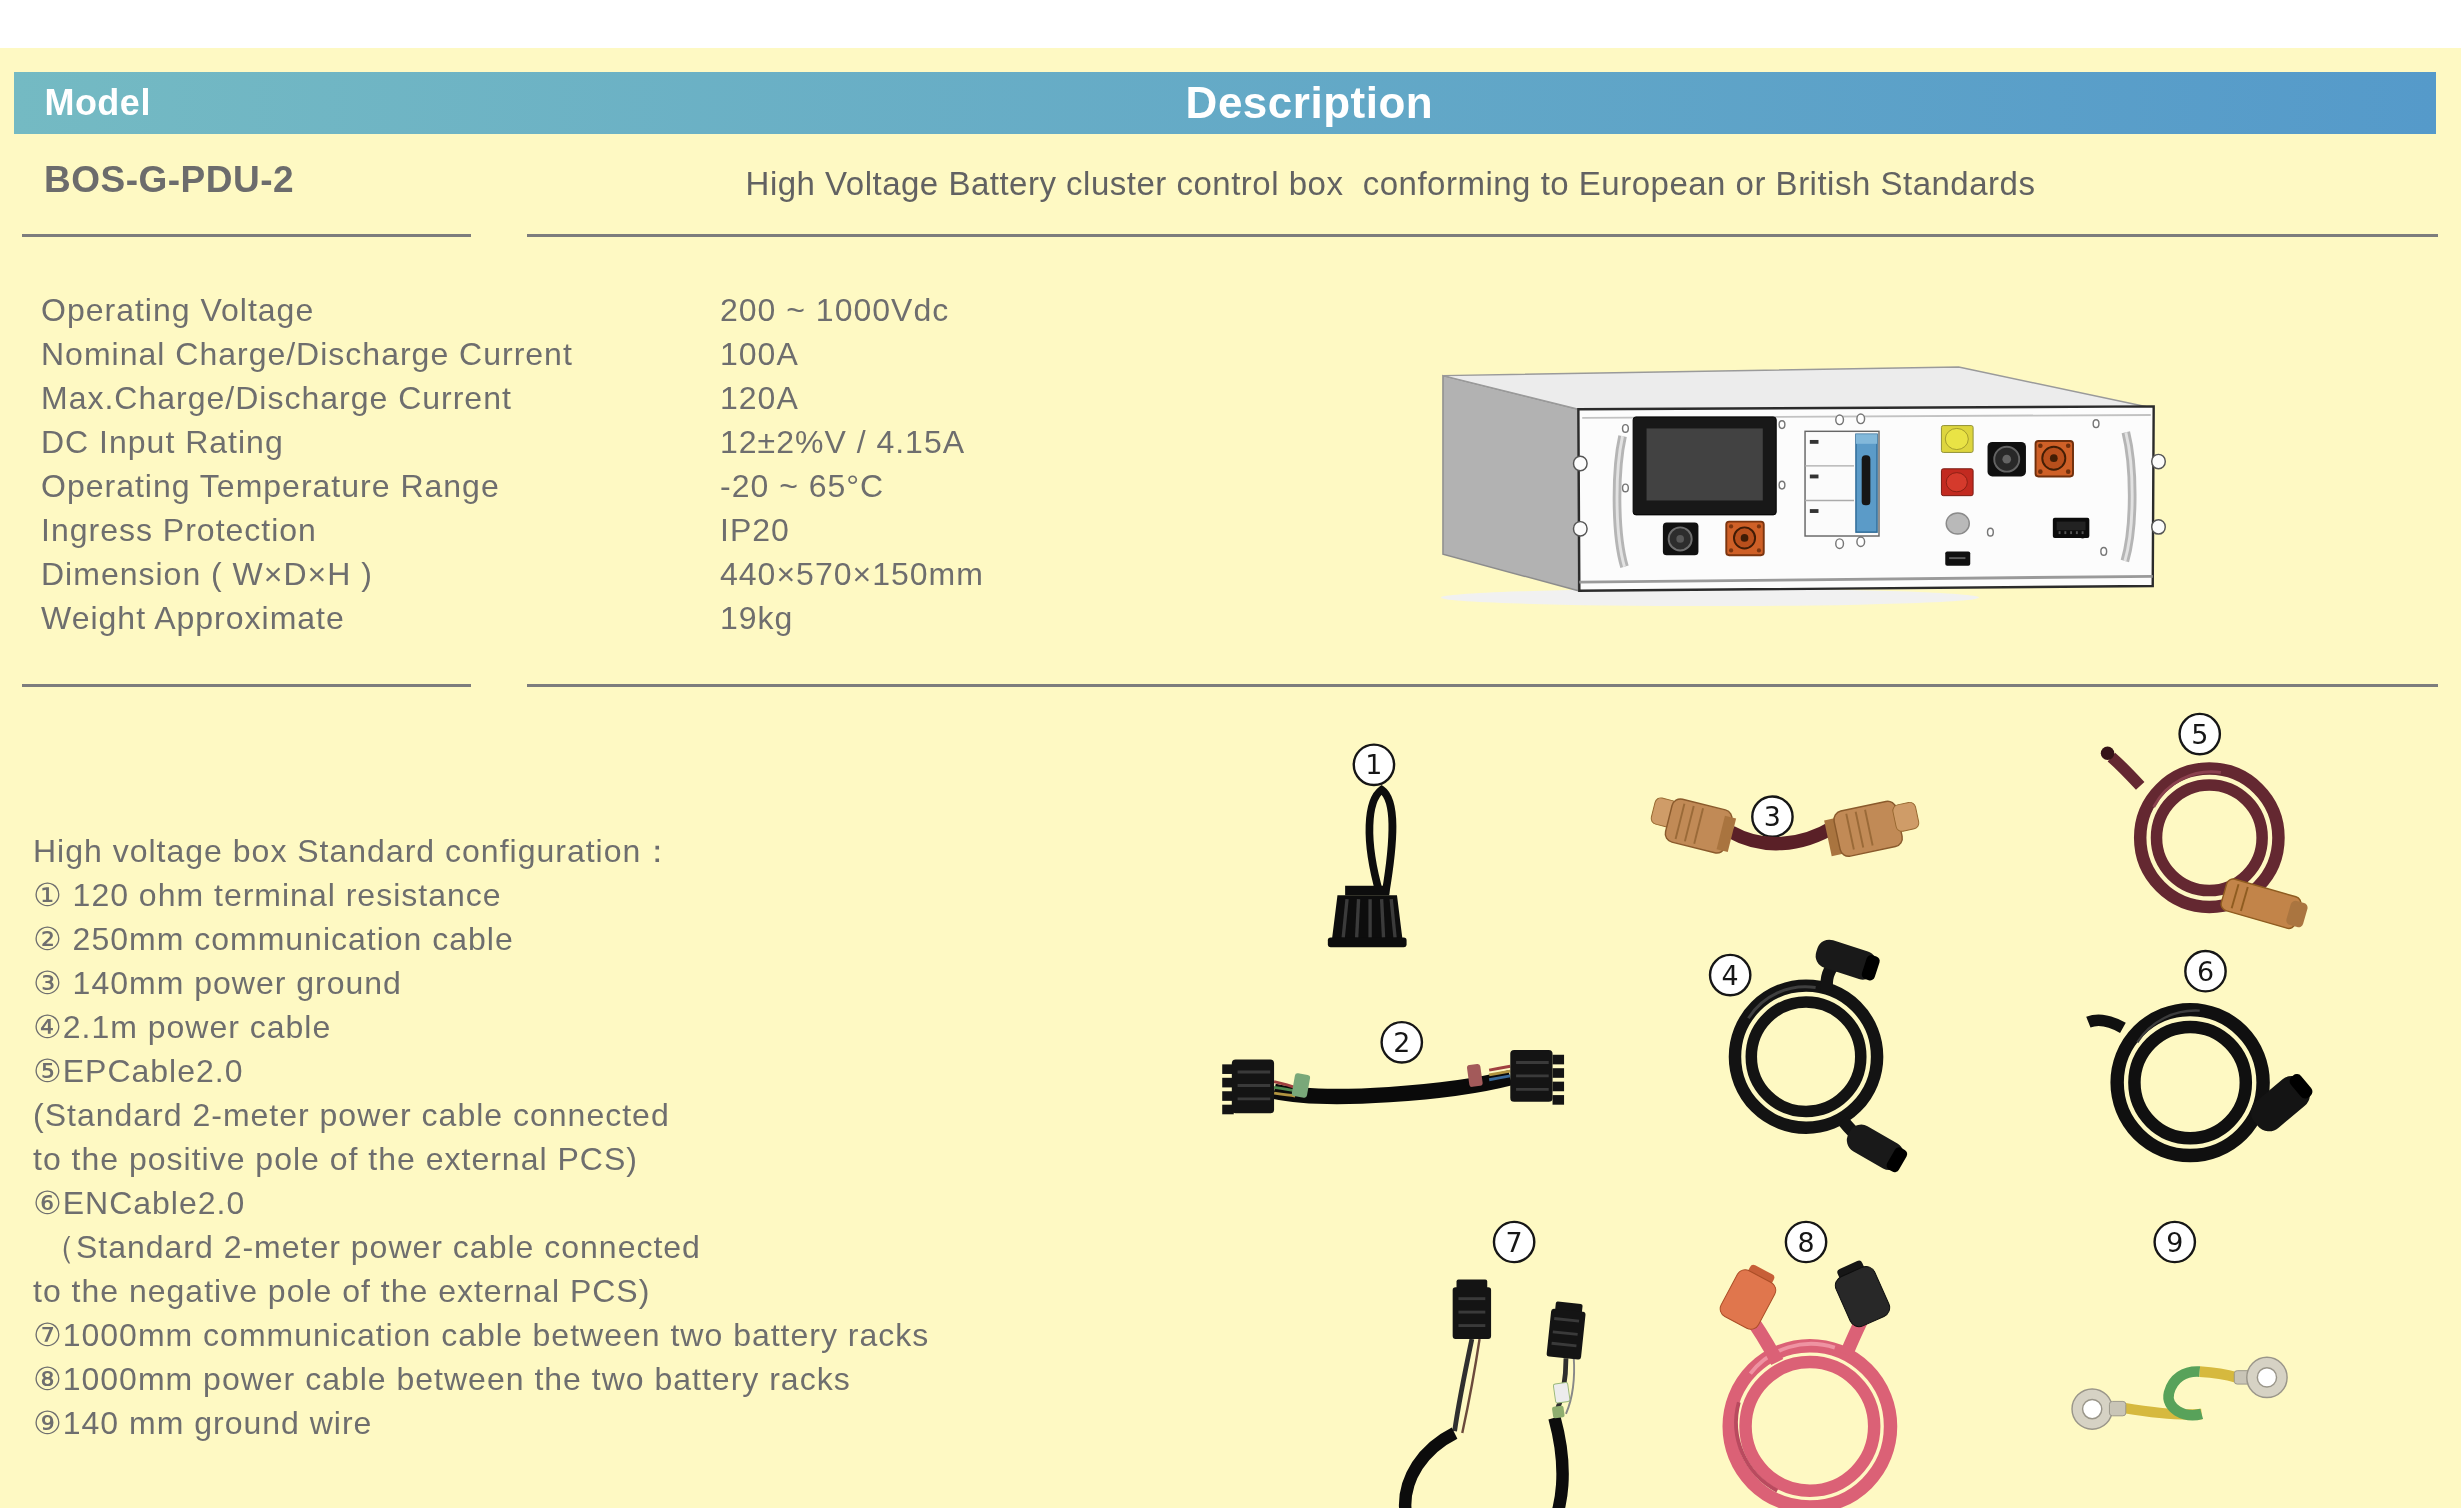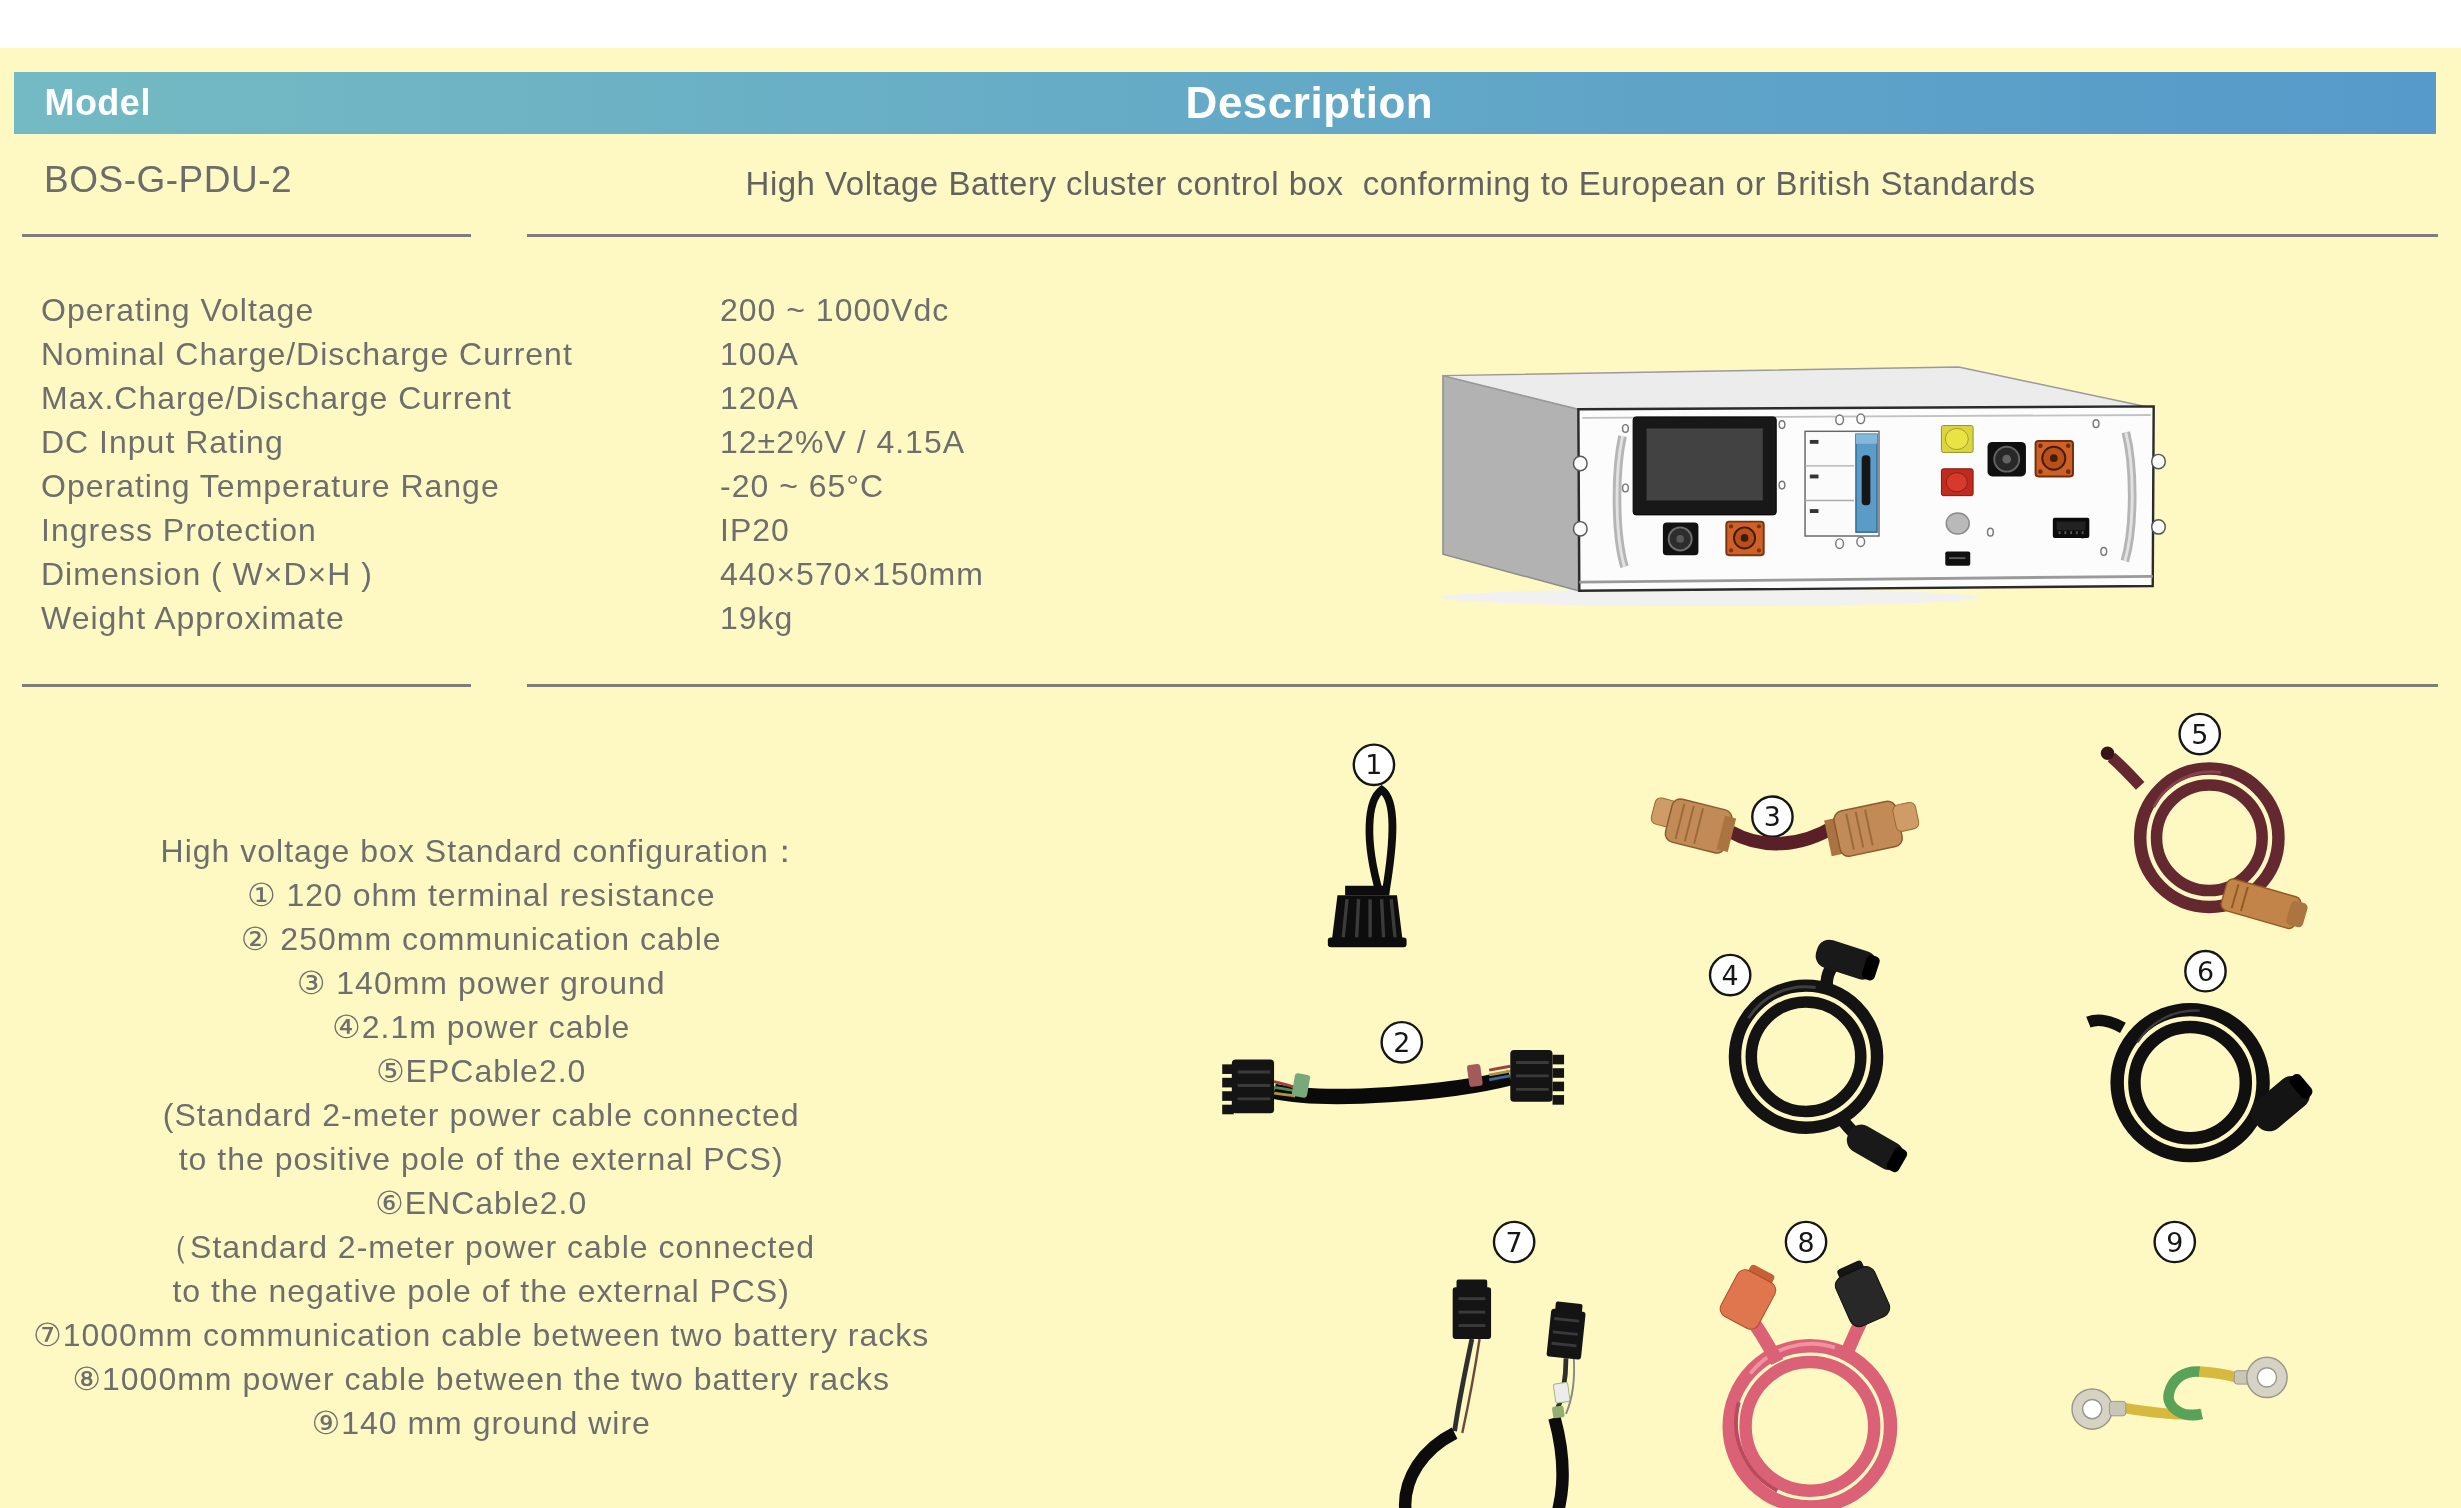--- a/index.html
+++ b/index.html
@@ -4,32 +4,32 @@
 <style>
   html,body{margin:0;padding:0;background:#fff;}
   .page{position:relative;width:2461px;height:1508px;background:#fef9c3;overflow:hidden;
         font-family:"Liberation Sans","DejaVu Sans",sans-serif;color:#6e6e6e;margin-top:48px;}
   .header-bar{position:absolute;left:14.4px;top:24px;width:2422px;height:62px;
         background:linear-gradient(90deg,#74bac3 0%,#559aca 100%);}
   .header-model{position:absolute;left:30px;top:0;line-height:62px;font-size:36px;
         font-weight:bold;color:#ffffff;letter-spacing:0.5px;}
   .header-desc{position:absolute;left:1295px;top:0;line-height:62px;font-size:44px;
         font-weight:bold;color:#ffffff;transform:translateX(-50%);letter-spacing:0.5px;}
-  .model-name{position:absolute;left:44px;top:111px;font-size:37px;font-weight:normal;
+  .model-name{position:absolute;left:44px;top:111px;font-size:37px;font-weight:bold;
         color:#6c6c6c;letter-spacing:0.5px;}
   .product-desc{position:absolute;left:694px;top:117px;width:1393px;text-align:center;
         font-size:33px;color:#626262;white-space:pre;letter-spacing:0.5px;}
   .hr{position:absolute;height:2.9px;background:#7d7d7d;}
   .specs{position:absolute;left:41px;top:240px;font-size:32px;line-height:44px;
         color:#6e6e6e;letter-spacing:1px;}
   .spec-row{display:flex;align-items:flex-end;}
   .spec-label{width:679px;}
   .config{position:absolute;left:33px;top:781px;font-size:32px;line-height:44px;
         color:#6e6e6e;letter-spacing:1px;}
-  .config div{white-space:pre;text-align:center;}
+  .config div{white-space:pre;}
   .device-svg{position:absolute;left:1393px;top:288px;}
   .figures-svg{position:absolute;left:1201px;top:663px;}
   .fig-num{font-family:"DejaVu Sans",sans-serif;font-size:28px;fill:#161616;}
 </style>
 </head>
 <body>
 
 <div class="page">
 
   <div class="header-bar">

